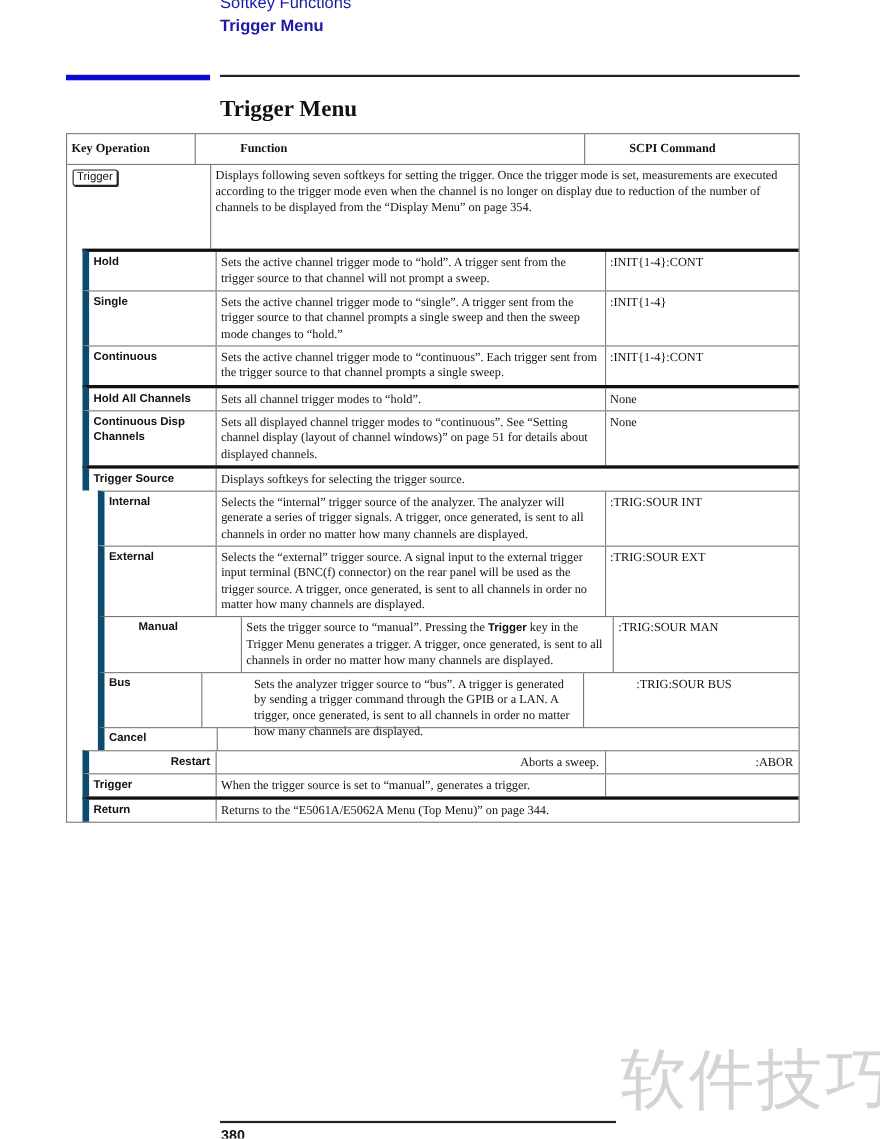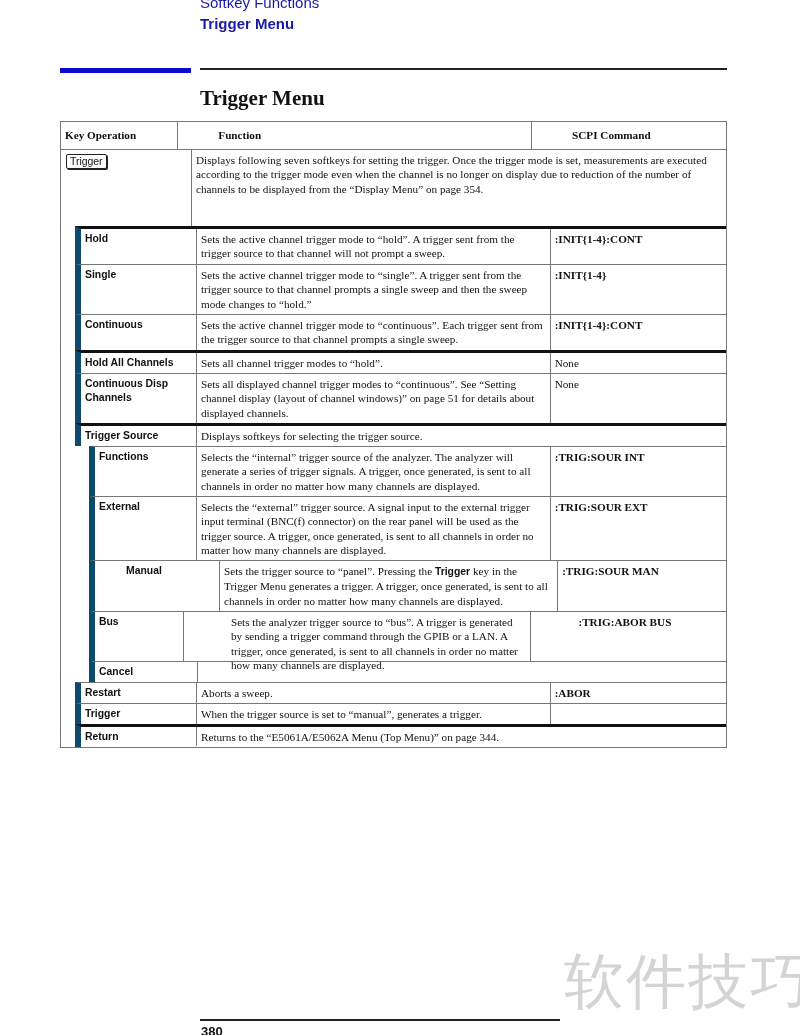--- a/index.html
+++ b/index.html
@@ -13,21 +13,21 @@
   .top-rule { position: absolute; left: 200px; top: 68px; width: 527px; height: 2px; background: #222; }
 
   .page-title { position: absolute; left: 200px; top: 86px; margin: 0; font-size: 21px; font-weight: bold; font-family: "Liberation Serif", serif; }
 
   .tbl { position: absolute; left: 60px; top: 121px; width: 667px; border: 1px solid #777; box-sizing: border-box; }
   .row { display: flex; position: relative; }
   .cell { box-sizing: border-box; padding: 3px 5px 2px 4px; font-size: 11.2px; line-height: 14.6px; }
   .c-key { width: 131px; border-right: 1px solid #777; font-family: "Liberation Sans", sans-serif; font-weight: bold; font-size: 10.4px; }
   .c-fn { width: 357px; border-right: 1px solid #777; }
   .c-fn.span2 { width: 534px; border-right: none; }
-  .c-scpi { width: 177px; font-weight: bold; }
+  .c-scpi { width: 177px; font-weight: normal; }
   .c-scpi.plain { font-weight: normal; }
 
   .hdr .cell { font-weight: bold; font-family: "Liberation Serif", serif; font-size: 11.2px; padding-top: 6px; padding-bottom: 6px; }
   .hdr { border-bottom: 1px solid #777; gap: 36px; }
 
   
   .indent1 { margin-left: 14px; }
   .indent2 { margin-left: 28px; }
   .row.indent1 .c-key { width: 117px; }
   .row.indent2 .c-key { width: 103px; }
@@ -96,44 +96,44 @@
     <div class="cell c-fn">Sets all displayed channel trigger modes to “continuous”. See “Setting channel display (layout of channel windows)” on page 51 for details about displayed channels.</div>
     <div class="cell c-scpi plain">None</div>
   </div>
 
   <div class="row indent1 thick-top" style="height:20px;">
     <div class="cell c-key">Trigger Source</div>
     <div class="cell c-fn span2">Displays softkeys for selecting the trigger source.</div>
   </div>
 
   <div class="row indent2 thin-top" style="height:49px;">
-    <div class="cell c-key">Functions</div>
+    <div class="cell c-key">Internal</div>
     <div class="cell c-fn">Selects the “internal” trigger source of the analyzer. The analyzer will generate a series of trigger signals. A trigger, once generated, is sent to all channels in order no matter how many channels are displayed.</div>
     <div class="cell c-scpi">:TRIG:SOUR INT</div>
   </div>
   <div class="row indent2 thin-top" style="height:63px;">
     <div class="cell c-key">External</div>
     <div class="cell c-fn">Selects the “external” trigger source. A signal input to the external trigger input terminal (BNC(f) connector) on the rear panel will be used as the trigger source. A trigger, once generated, is sent to all channels in order no matter how many channels are displayed.</div>
     <div class="cell c-scpi">:TRIG:SOUR EXT</div>
   </div>
   <div class="row indent2 thin-top" style="height:50px;padding-left:27px;">
     <div class="cell c-key">Manual</div>
-    <div class="cell c-fn"><span>Sets the trigger source to “panel”. Pressing the </span><span class="inline-key">Trigger</span><span> key in the Trigger Menu generates a trigger. A trigger, once generated, is sent to all channels in order no matter how many channels are displayed.</span></div>
+    <div class="cell c-fn"><span>Sets the trigger source to “manual”. Pressing the </span><span class="inline-key">Trigger</span><span> key in the Trigger Menu generates a trigger. A trigger, once generated, is sent to all channels in order no matter how many channels are displayed.</span></div>
     <div class="cell c-scpi">:TRIG:SOUR MAN</div>
   </div>
   <div class="row indent2 thin-top" style="height:49px;gap:43px;">
     <div class="cell c-key">Bus</div>
     <div class="cell c-fn">Sets the analyzer trigger source to “bus”. A trigger is generated by sending a trigger command through the GPIB or a LAN. A trigger, once generated, is sent to all channels in order no matter how many channels are displayed.</div>
-    <div class="cell c-scpi">:TRIG:ABOR BUS</div>
+    <div class="cell c-scpi">:TRIG:SOUR BUS</div>
   </div>
   <div class="row indent2 thin-top" style="height:20px;justify-content:space-between;">
     <div class="cell c-key">Cancel</div>
   </div>
 
-  <div class="row indent1 thin-top" style="height:20px;">
+  <div class="row indent1 thin-top" style="height:20px;text-align:right;">
     <div class="cell c-key">Restart</div>
     <div class="cell c-fn">Aborts a sweep.</div>
     <div class="cell c-scpi">:ABOR</div>
   </div>
   <div class="row indent1 thin-top" style="height:20px;">
     <div class="cell c-key">Trigger</div>
     <div class="cell c-fn">When the trigger source is set to “manual”, generates a trigger.</div>
     <div class="cell c-scpi"></div>
   </div>
   <div class="row indent1 thick-top" style="height:20px;align-items:center;">

